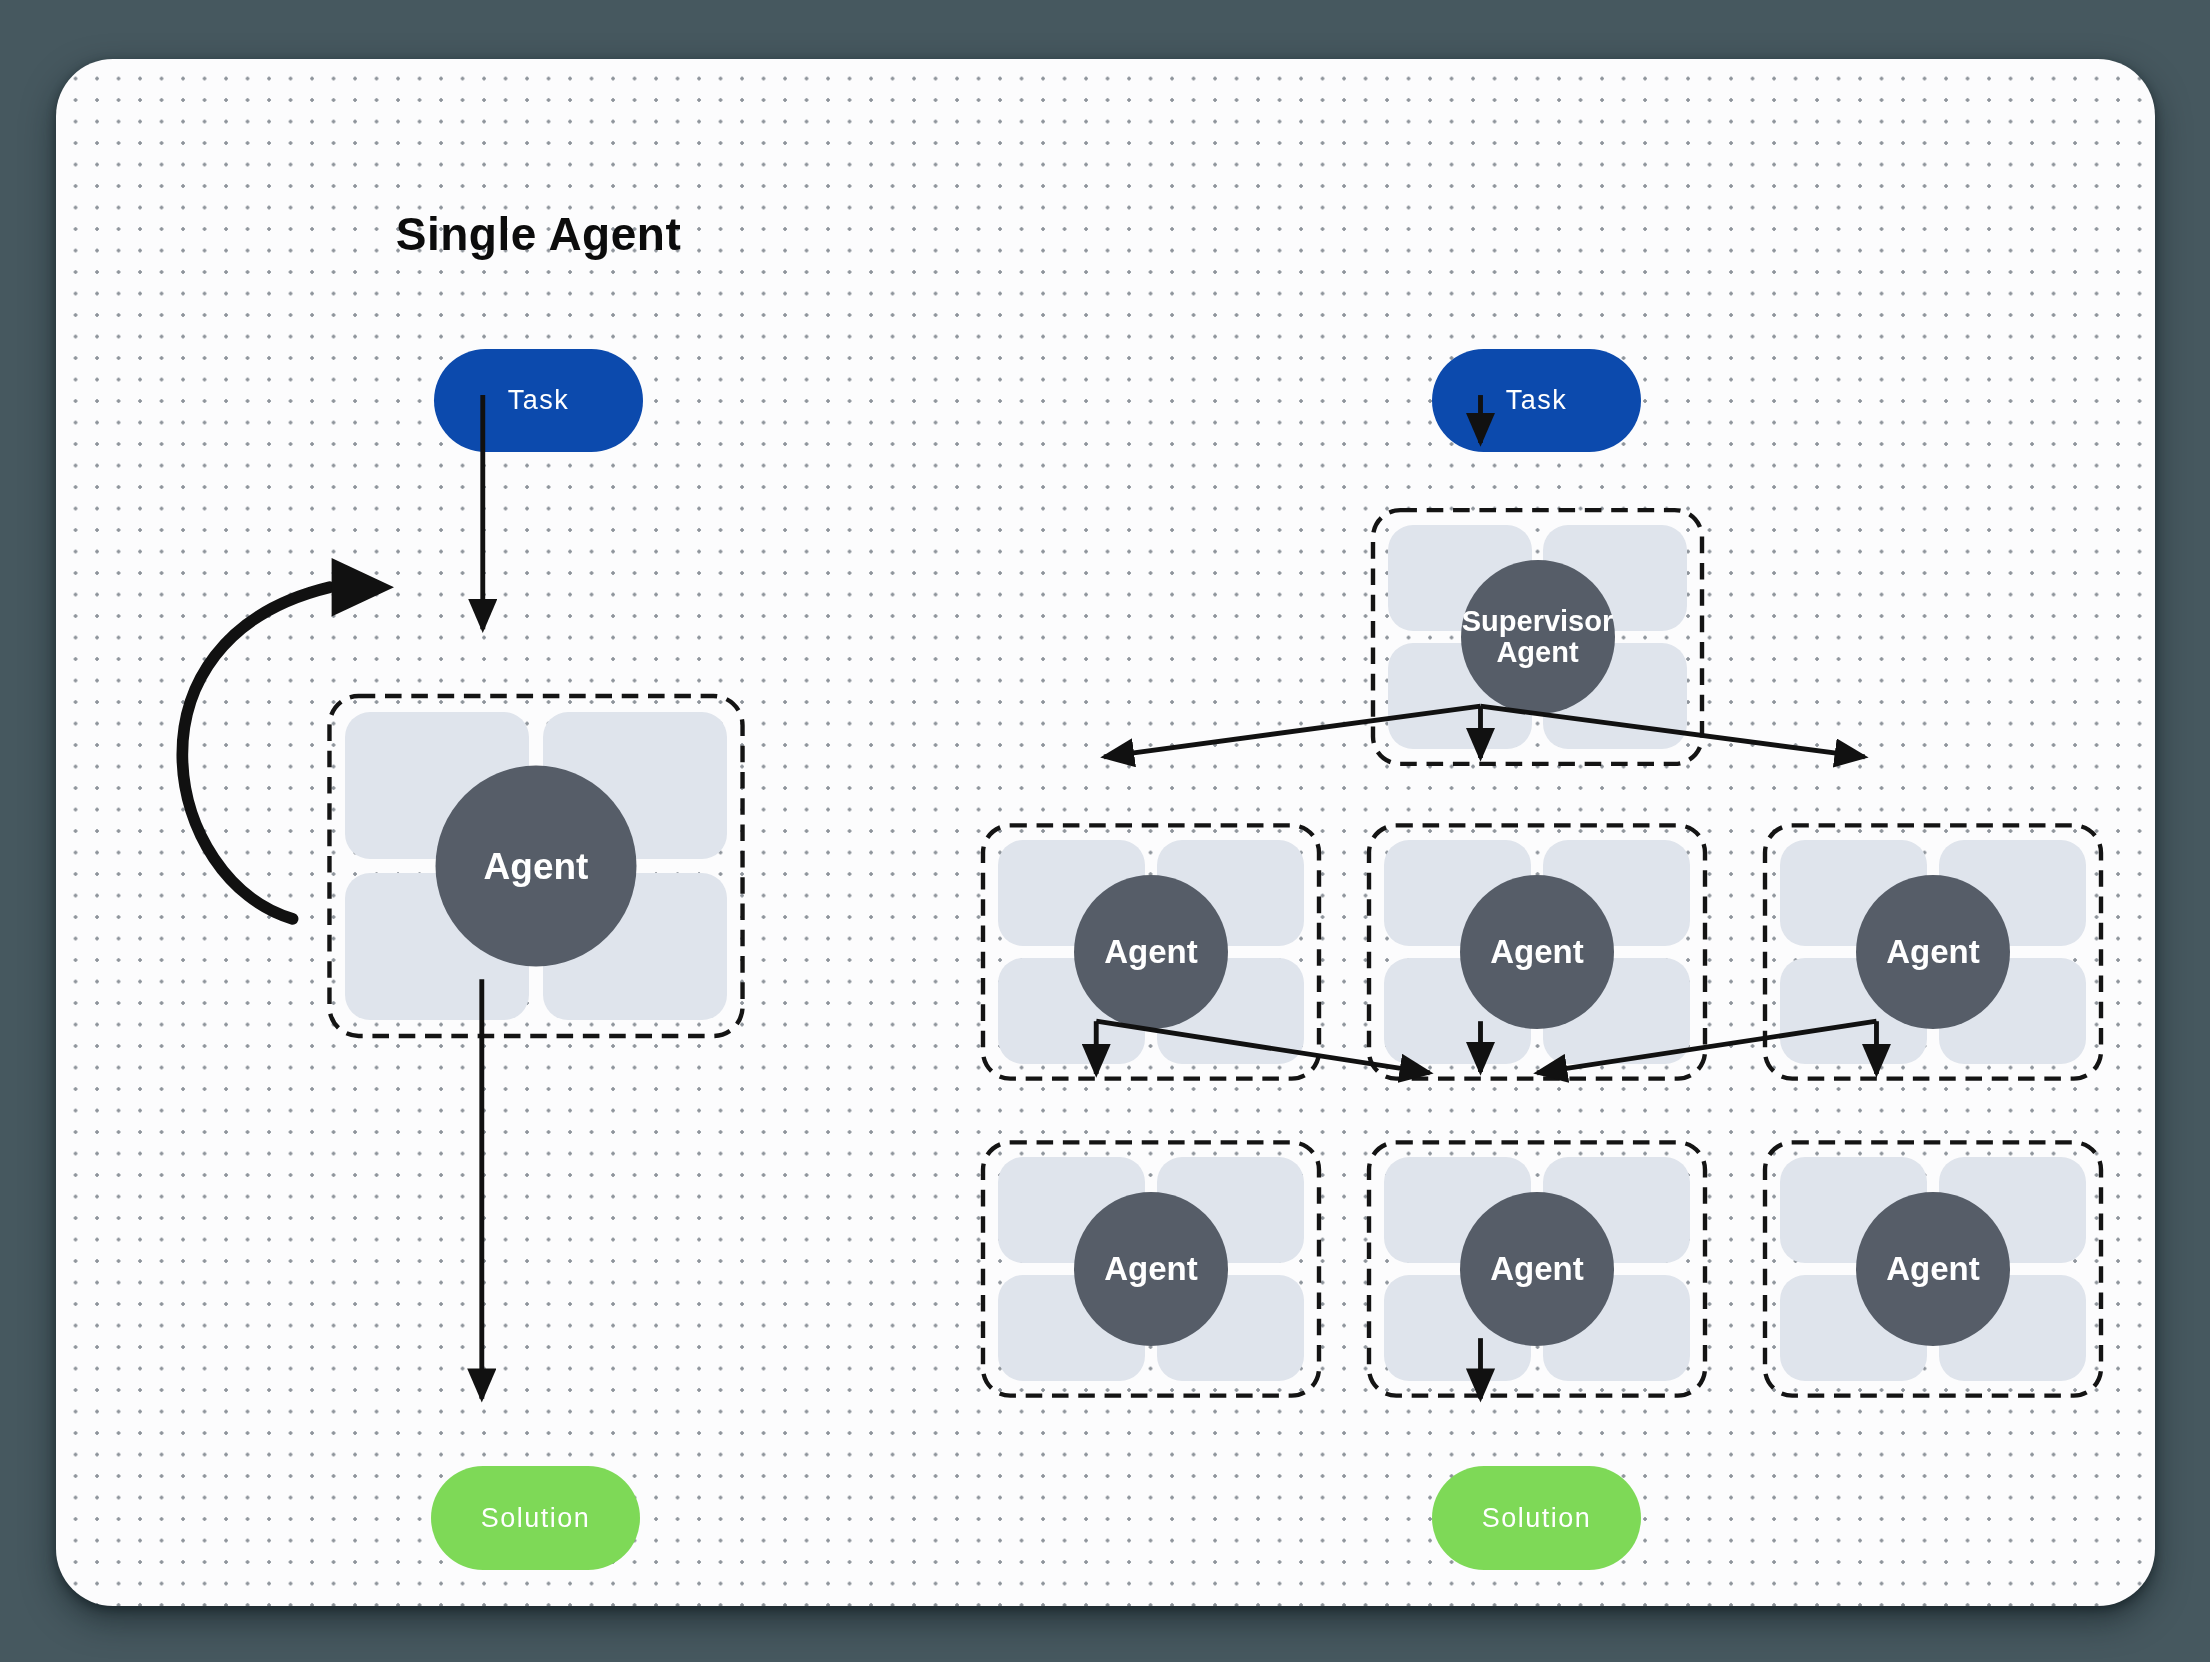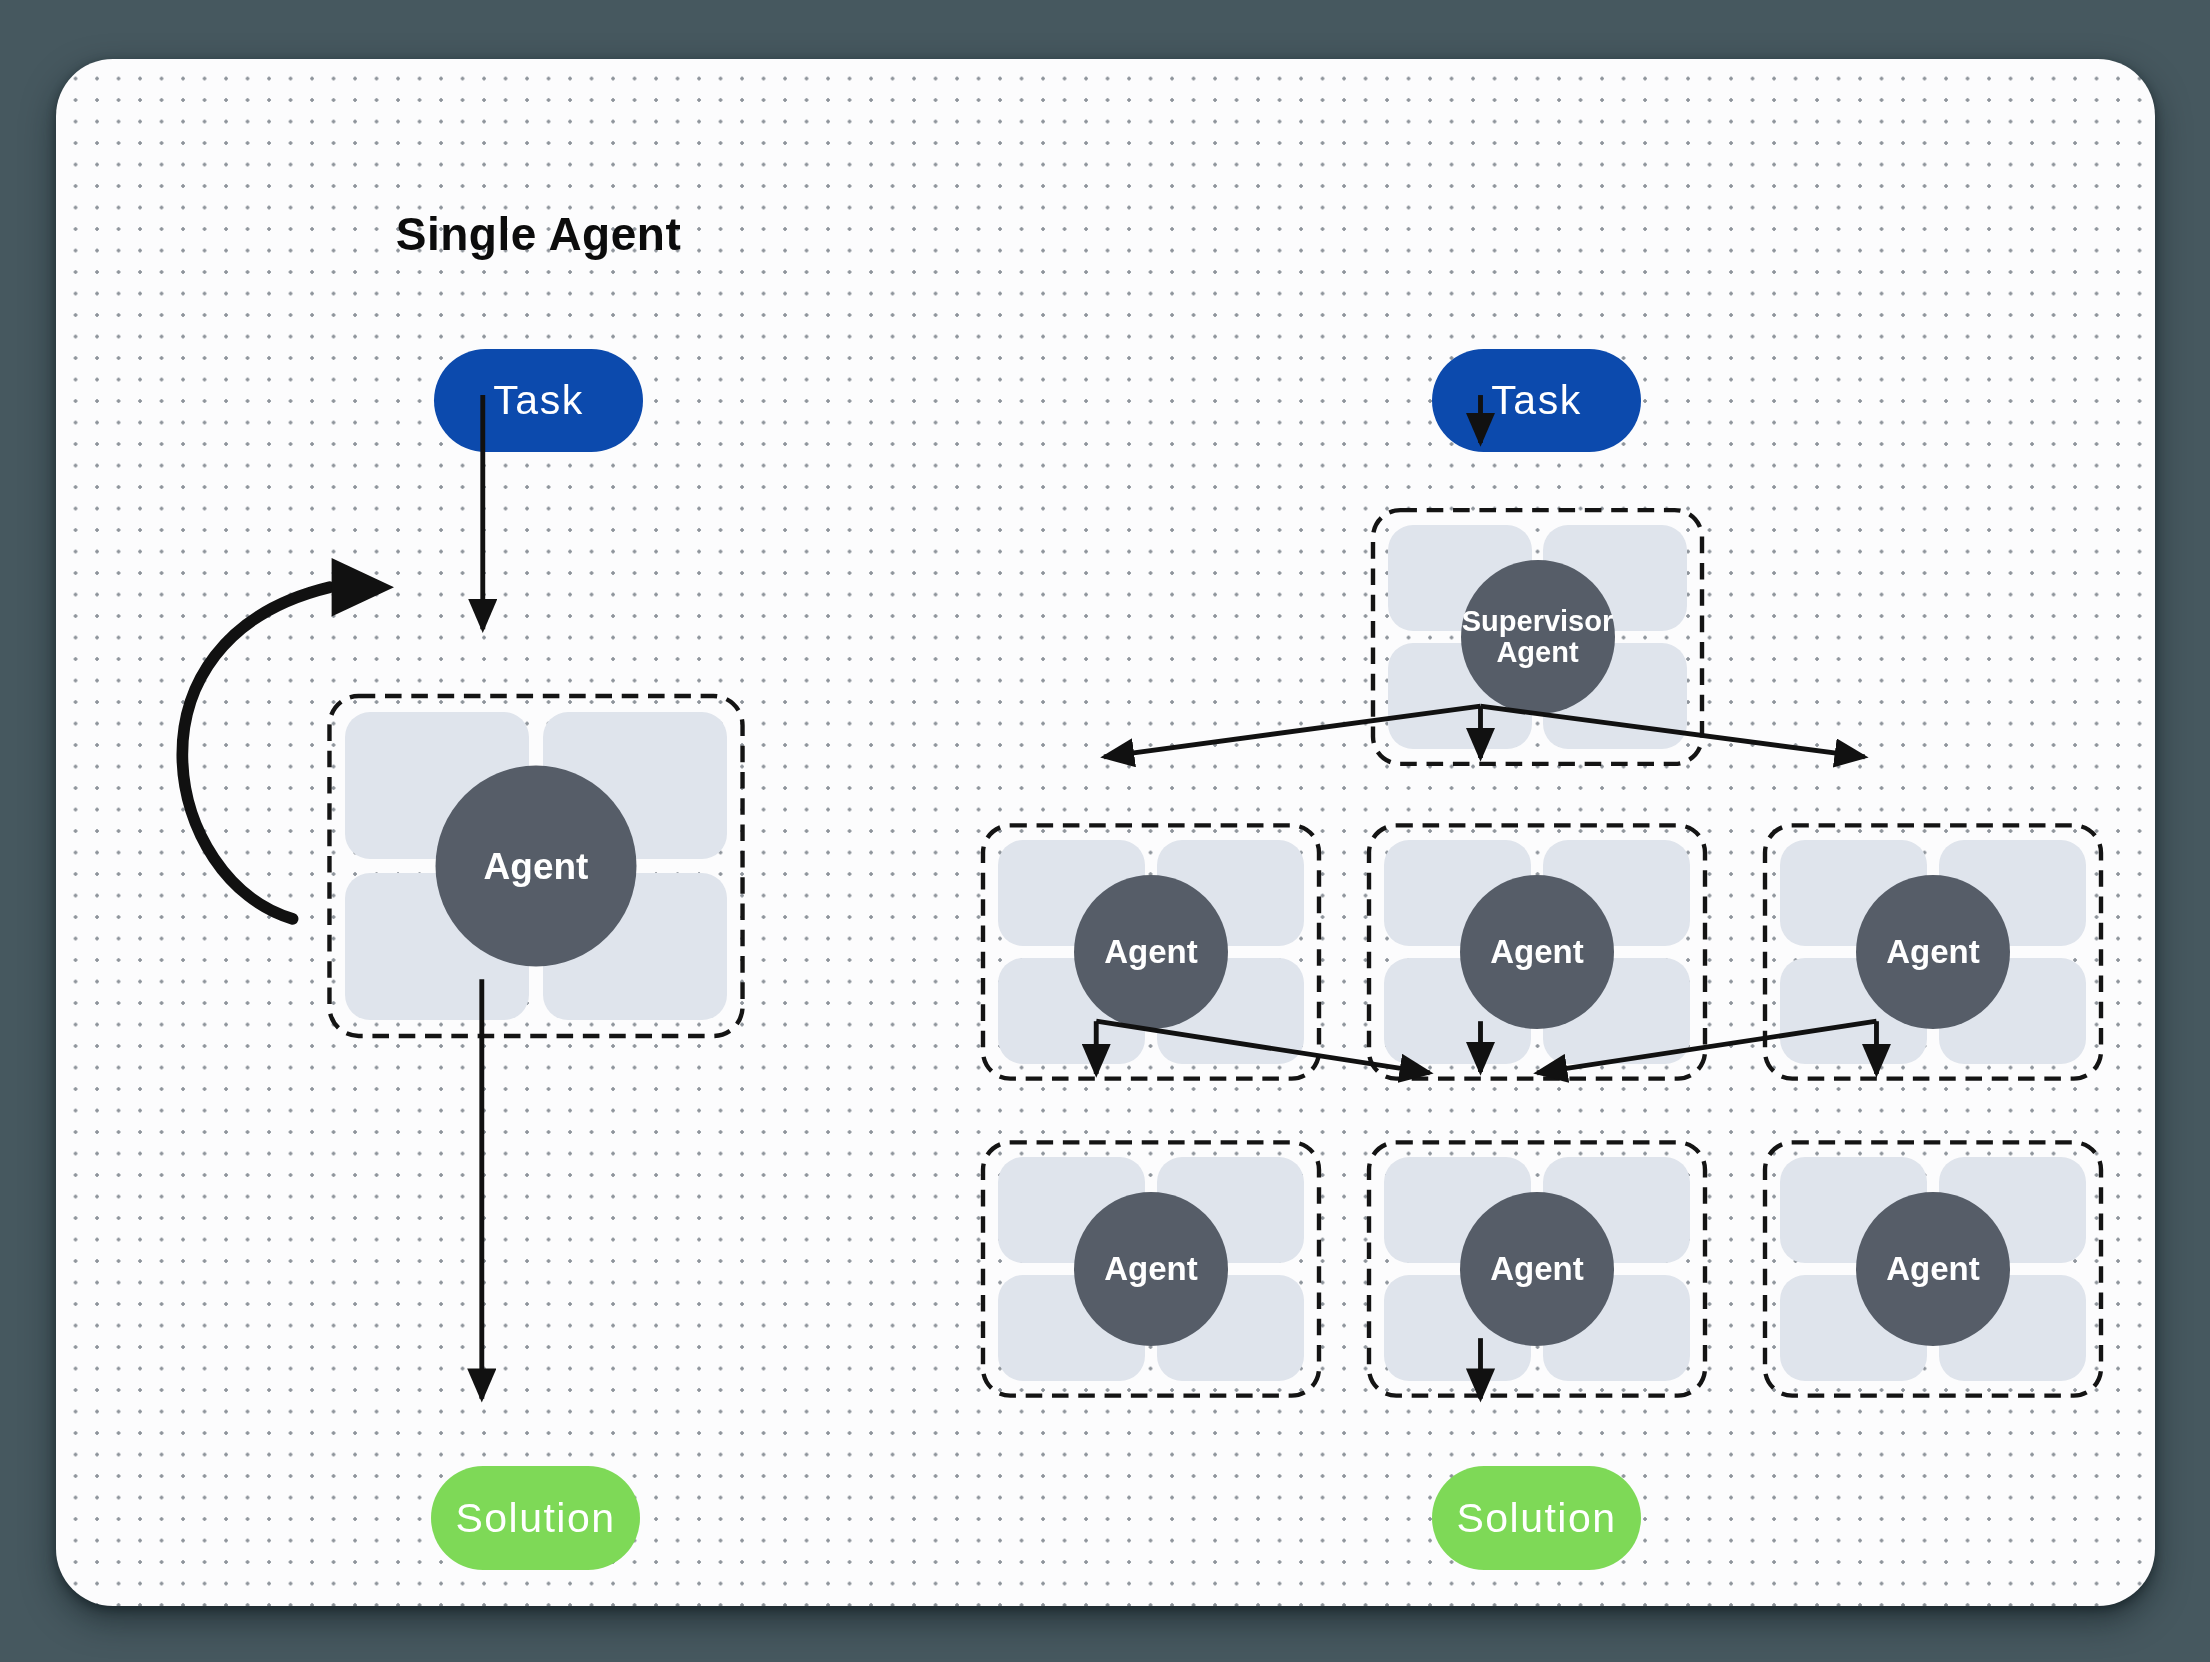--- a/index.html
+++ b/index.html
@@ -27,21 +27,21 @@
     text-align:center;
     font-size:46px;
     font-weight:bold;
     color:#0c0c0c;
     letter-spacing:0.5px;
   }
   .pill{
     position:absolute;
     display:flex;align-items:center;justify-content:center;
     color:#ffffff;
-    font-size:41px;
+    font-size:27px;
     font-weight:400;
     letter-spacing:1.5px;
     border-radius:53px;
   }
   .pill.task{background:#0c4aad;}
   .pill.solution{background:#7ed957;}
   .agent-box{position:absolute;}
   .dash{position:absolute;left:0;top:0;width:100%;height:100%;overflow:visible;}
   .dash rect{
     width:100%;height:100%;

